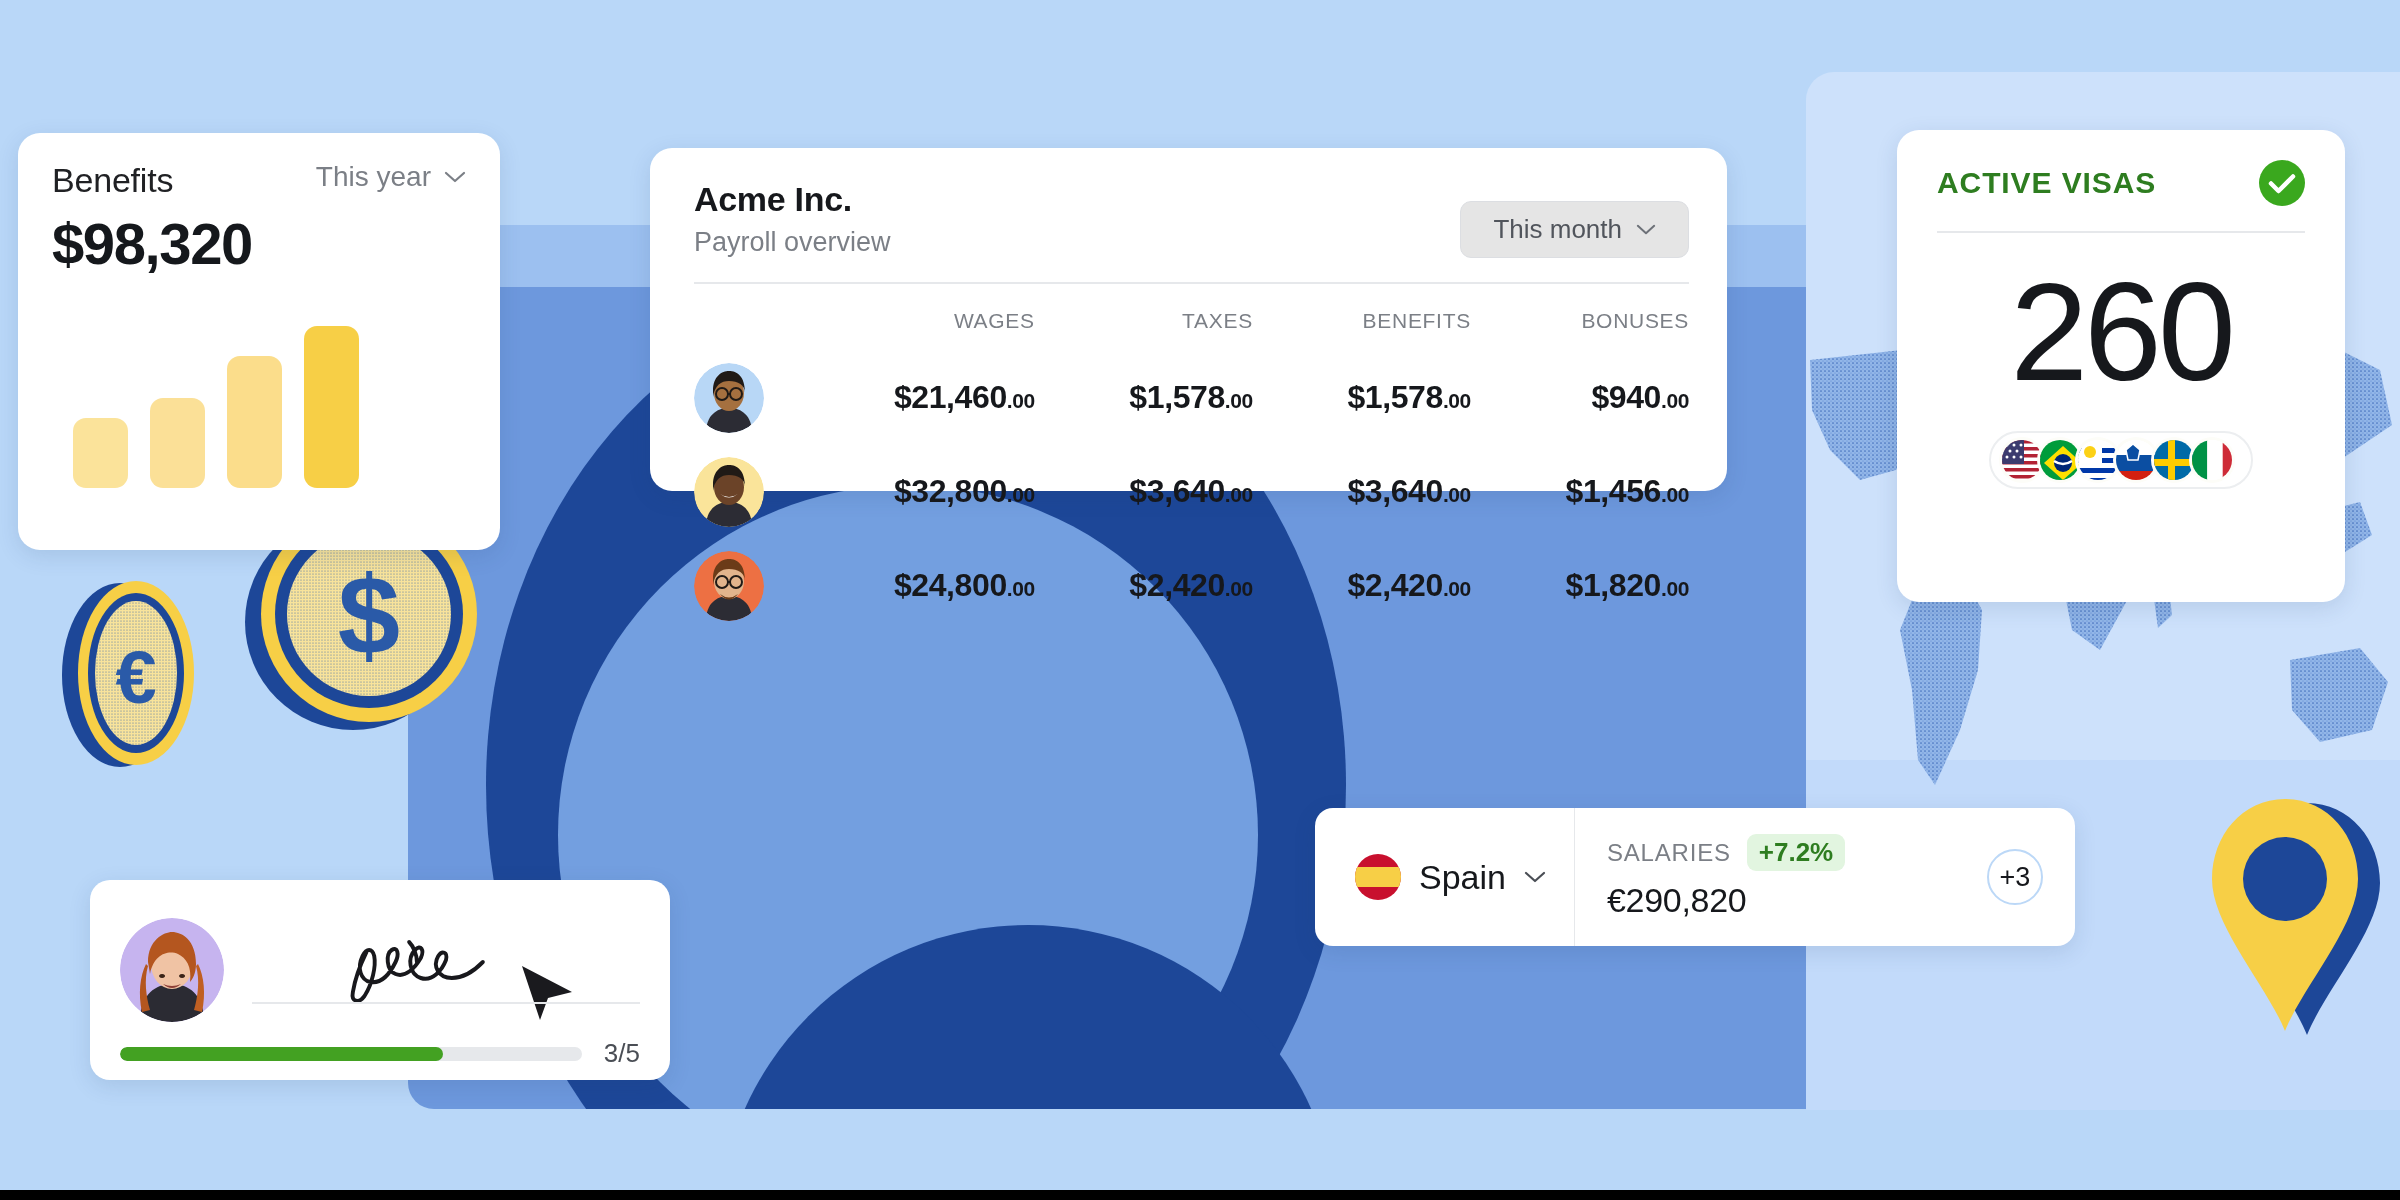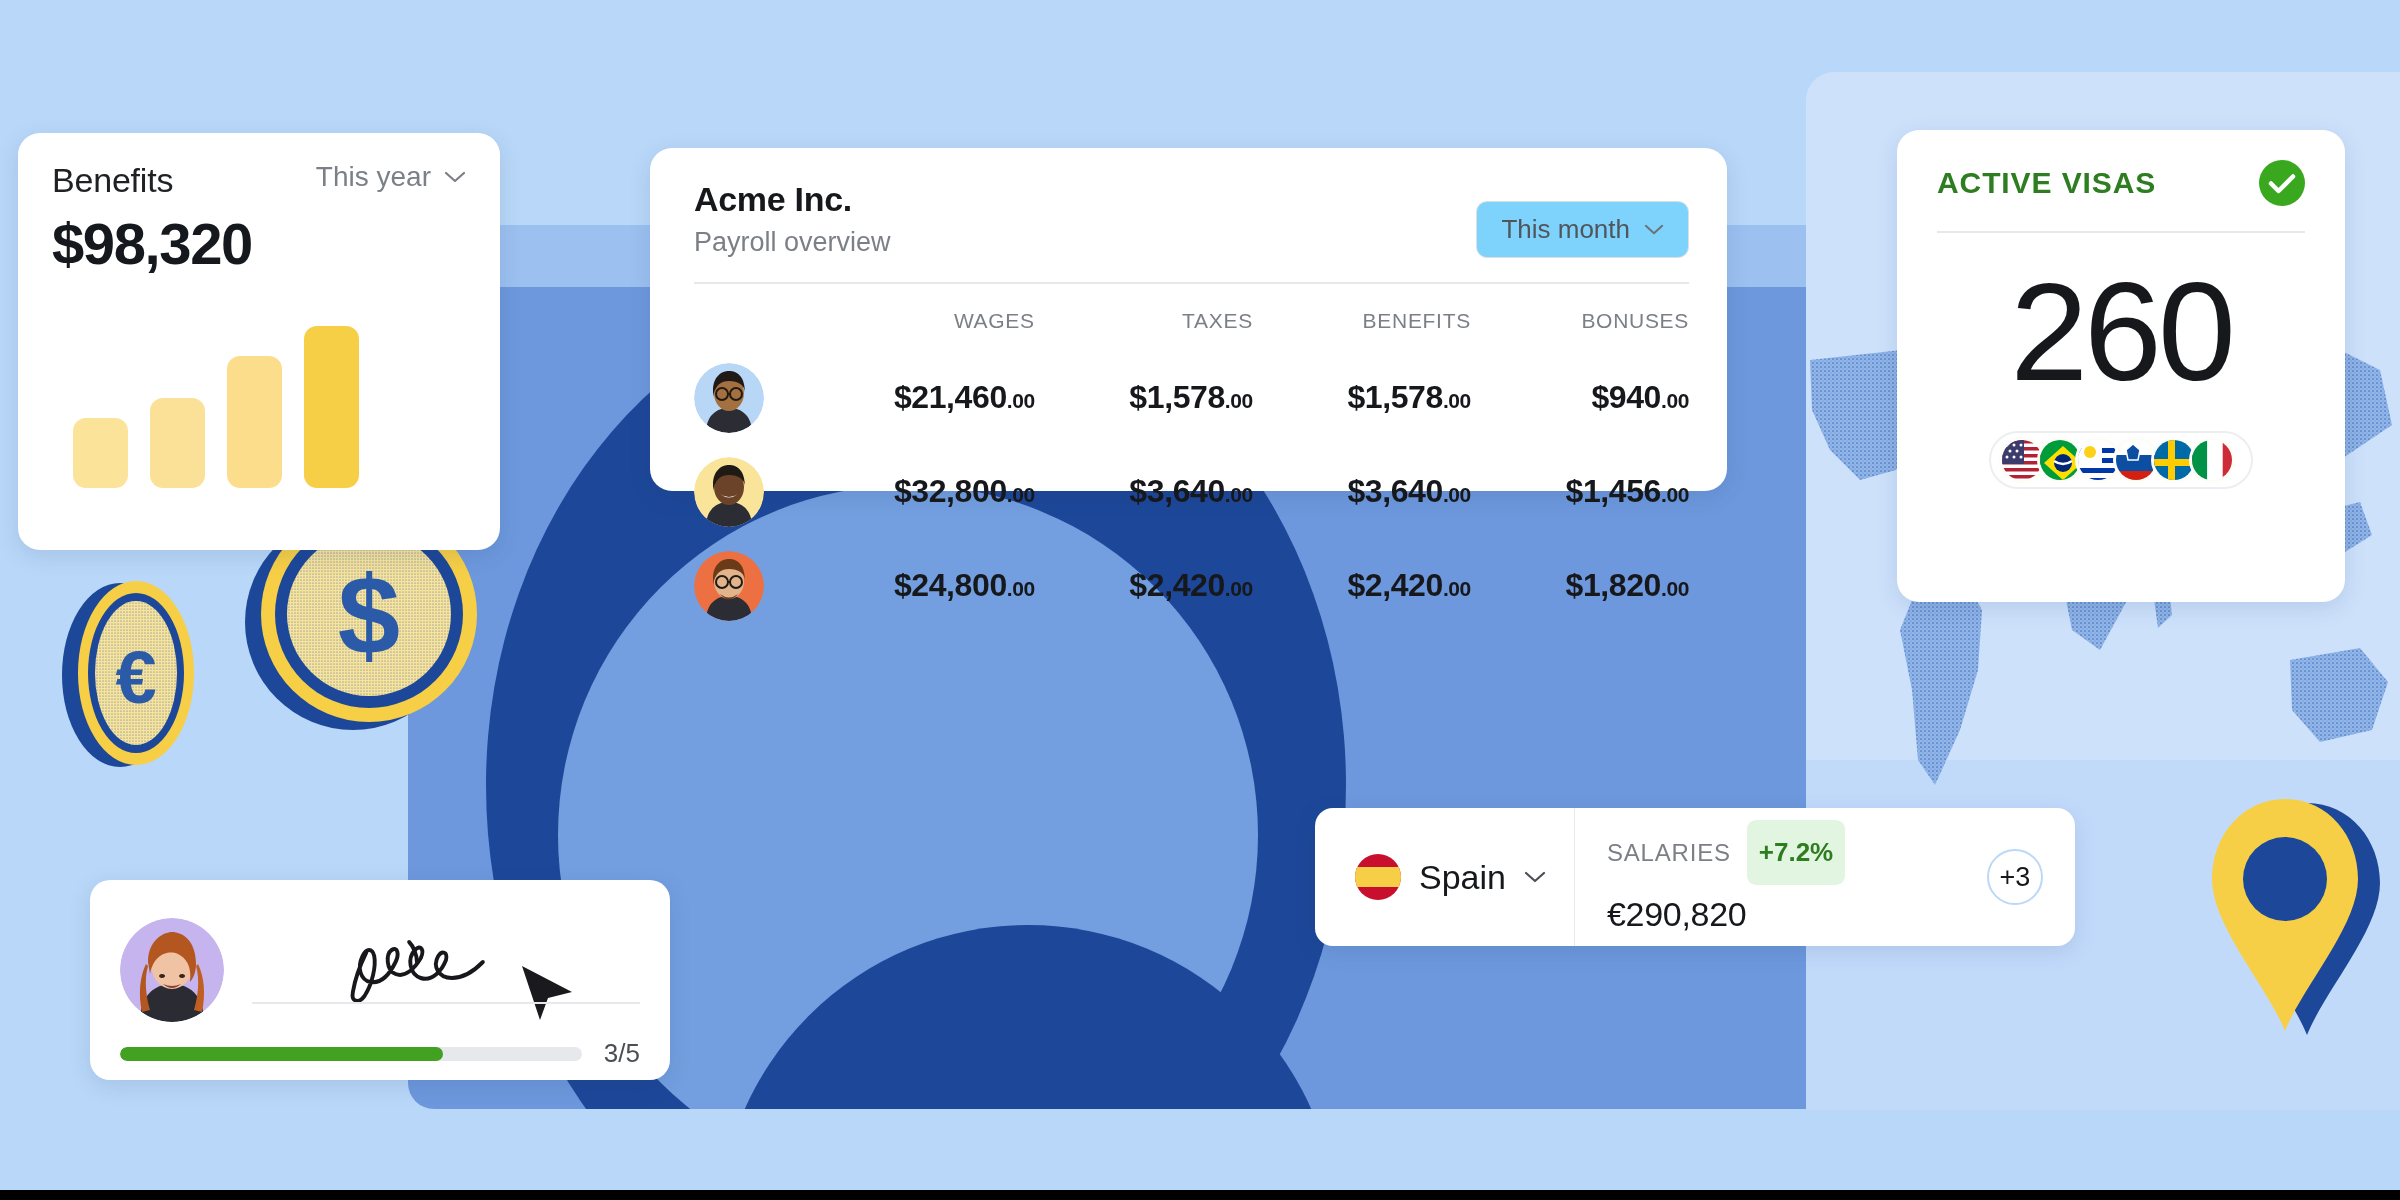--- a/index.html
+++ b/index.html
@@ -94,22 +94,22 @@
   .bf-bars { position:absolute; left:55px; bottom:62px; display:flex; align-items:flex-end; gap:22px; height:180px; }
   .bf-bar { width:55px; border-radius:13px; }
 
   
   #payroll-card { left:650px; top:148px; width:1077px; height:343px; padding:32px 38px 0 44px; }
   .pr-top { display:flex; justify-content:space-between; align-items:flex-end; }
   .pr-company { font-size:34px; font-weight:bold; color:#16181c; letter-spacing:-.3px; }
   .pr-sub { font-size:27px; color:#7b7f86; margin-top:8px; }
   .pr-btn {
     border:1.5px solid #dcdee2; border-radius:11px;
-    padding:12px 24px; font-size:26px; color:#51555c;
-    display:flex; align-items:center; gap:14px; background:#7dd3fc;
+    padding:12px 32px; font-size:26px; color:#51555c;
+    display:flex; align-items:center; gap:14px; background:#e5e5e5;
   }
   .pr-divider { height:1.5px; background:#e6e8eb; margin-top:24px; }
   .pr-table { width:100%; border-collapse:collapse; margin-top:2px; }
   .pr-table th { font-size:21px; color:#7b7f86; font-weight:normal; letter-spacing:.7px; text-align:right; padding:23px 0 18px 0; }
   .pr-table th.c-av { width:92px; }
   .pr-table td { text-align:right; padding:12px 0; }
   .pr-amt { font-size:32px; color:#16181c; font-weight:bold; letter-spacing:-.4px; white-space:nowrap; }
   .pr-amt .cents { font-size:21px; }
   .avatar { width:70px; height:70px; border-radius:50%; display:block; }
 
@@ -130,21 +130,21 @@
 
   
   #spain-card { left:1315px; top:808px; width:760px; height:138px; display:flex; align-items:stretch; border-radius:18px; }
   .sp-left { width:260px; display:flex; align-items:center; gap:18px; padding-left:40px; border-right:1.5px solid #e6e8eb; }
   .sp-flag { width:46px; height:46px; border-radius:50%; overflow:hidden; position:relative; flex:none; }
   .sp-name { font-size:34px; color:#16181c; }
   .sp-right { flex:1; display:flex; align-items:center; justify-content:space-between; padding:0 32px 0 32px; }
   .sp-stats {  }
   .sp-row1 { display:flex; align-items:center; gap:16px; }
   .sp-label { font-size:24px; color:#7b7f86; letter-spacing:.8px; }
-  .sp-pill { background:#e2f5e0; color:#2e7d20; font-size:26px; font-weight:bold; border-radius:9px; padding:17px 12px; }
+  .sp-pill { background:#e2f5e0; color:#2e7d20; font-size:26px; font-weight:bold; border-radius:9px; padding:3px 12px; }
   .sp-amount { font-size:34px; color:#16181c; margin-top:10px; letter-spacing:-.3px; }
   .sp-more {
     width:56px; height:56px; border-radius:50%; border:2.5px solid #bcd8f7;
     display:flex; align-items:center; justify-content:center;
     font-size:27px; color:#16181c; flex:none;
   }
 
   
   #sign-card { left:90px; top:880px; width:580px; height:200px; border-radius:20px; padding:38px 30px; }
   .sg-row { display:flex; align-items:flex-start; gap:28px; }

